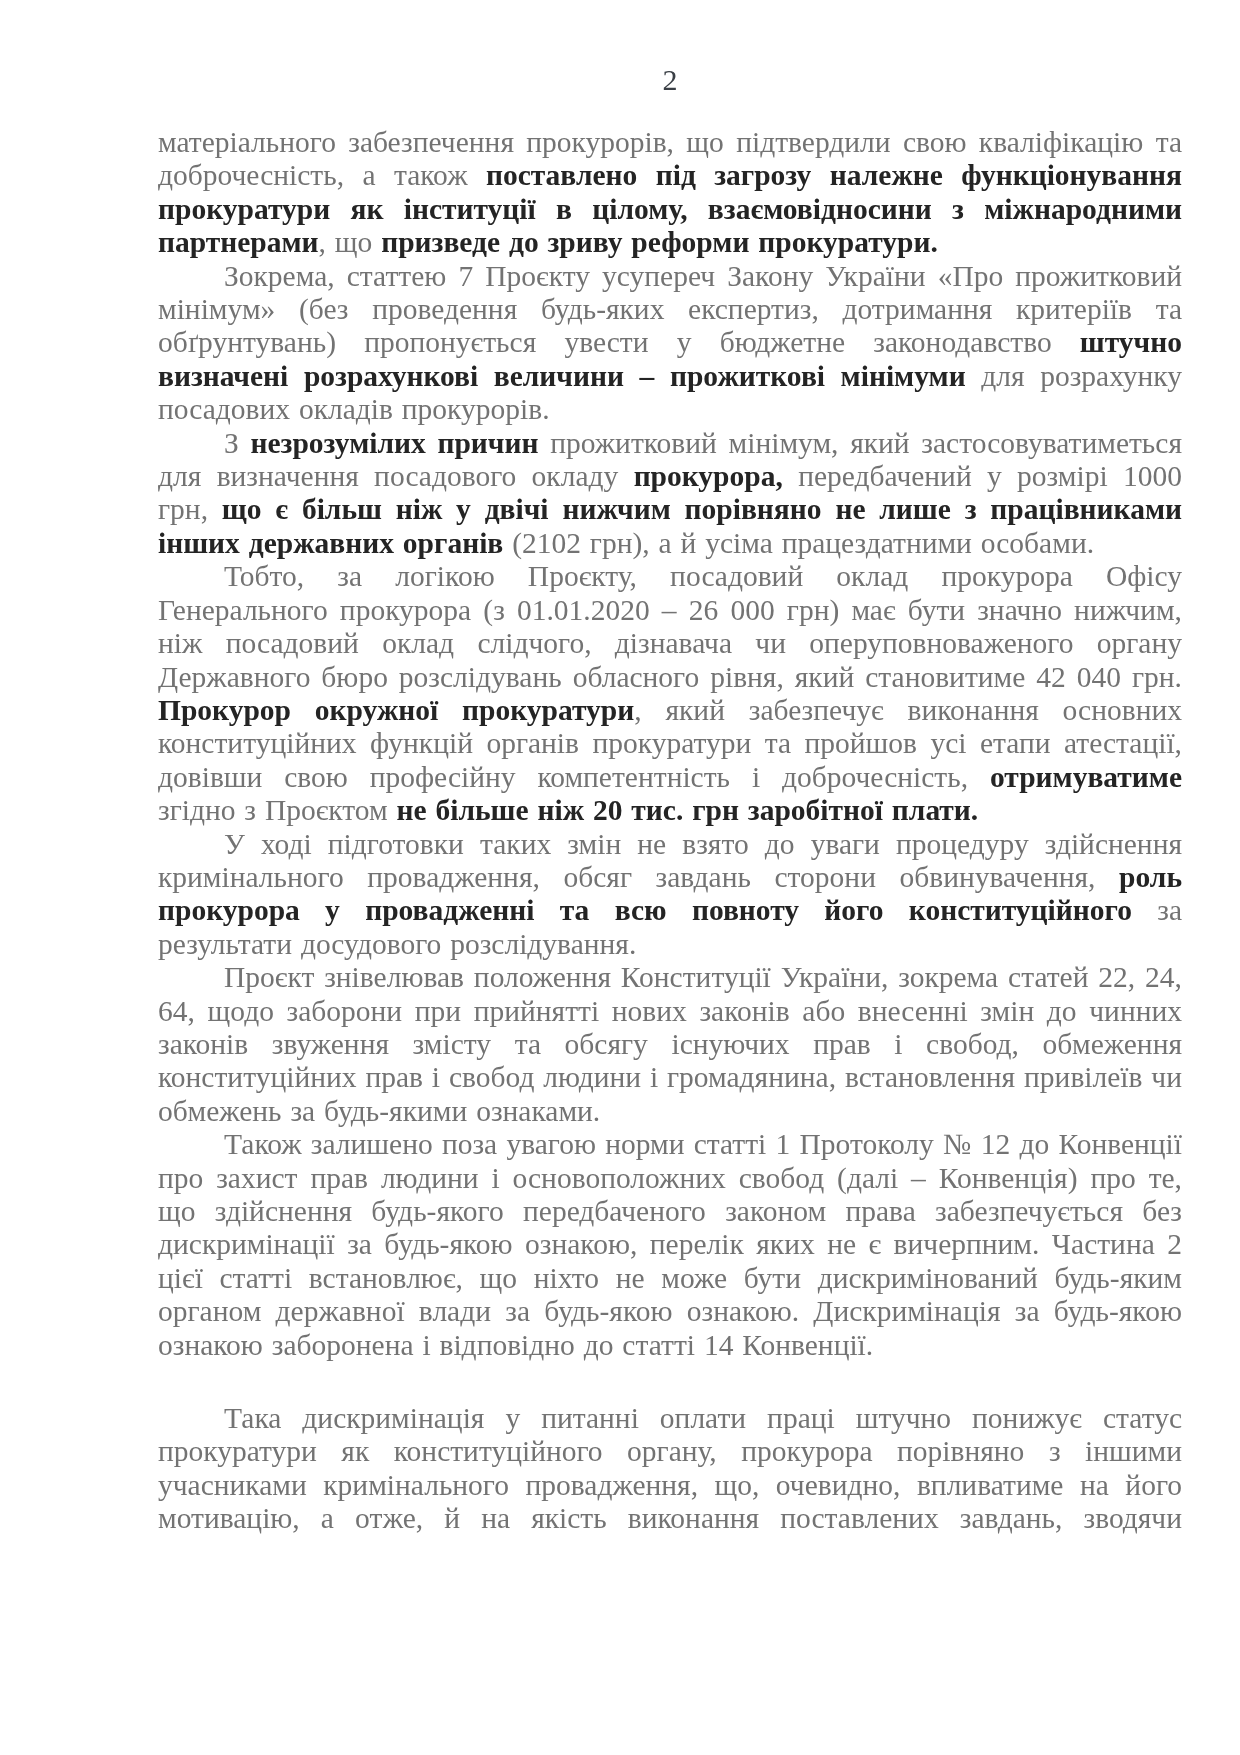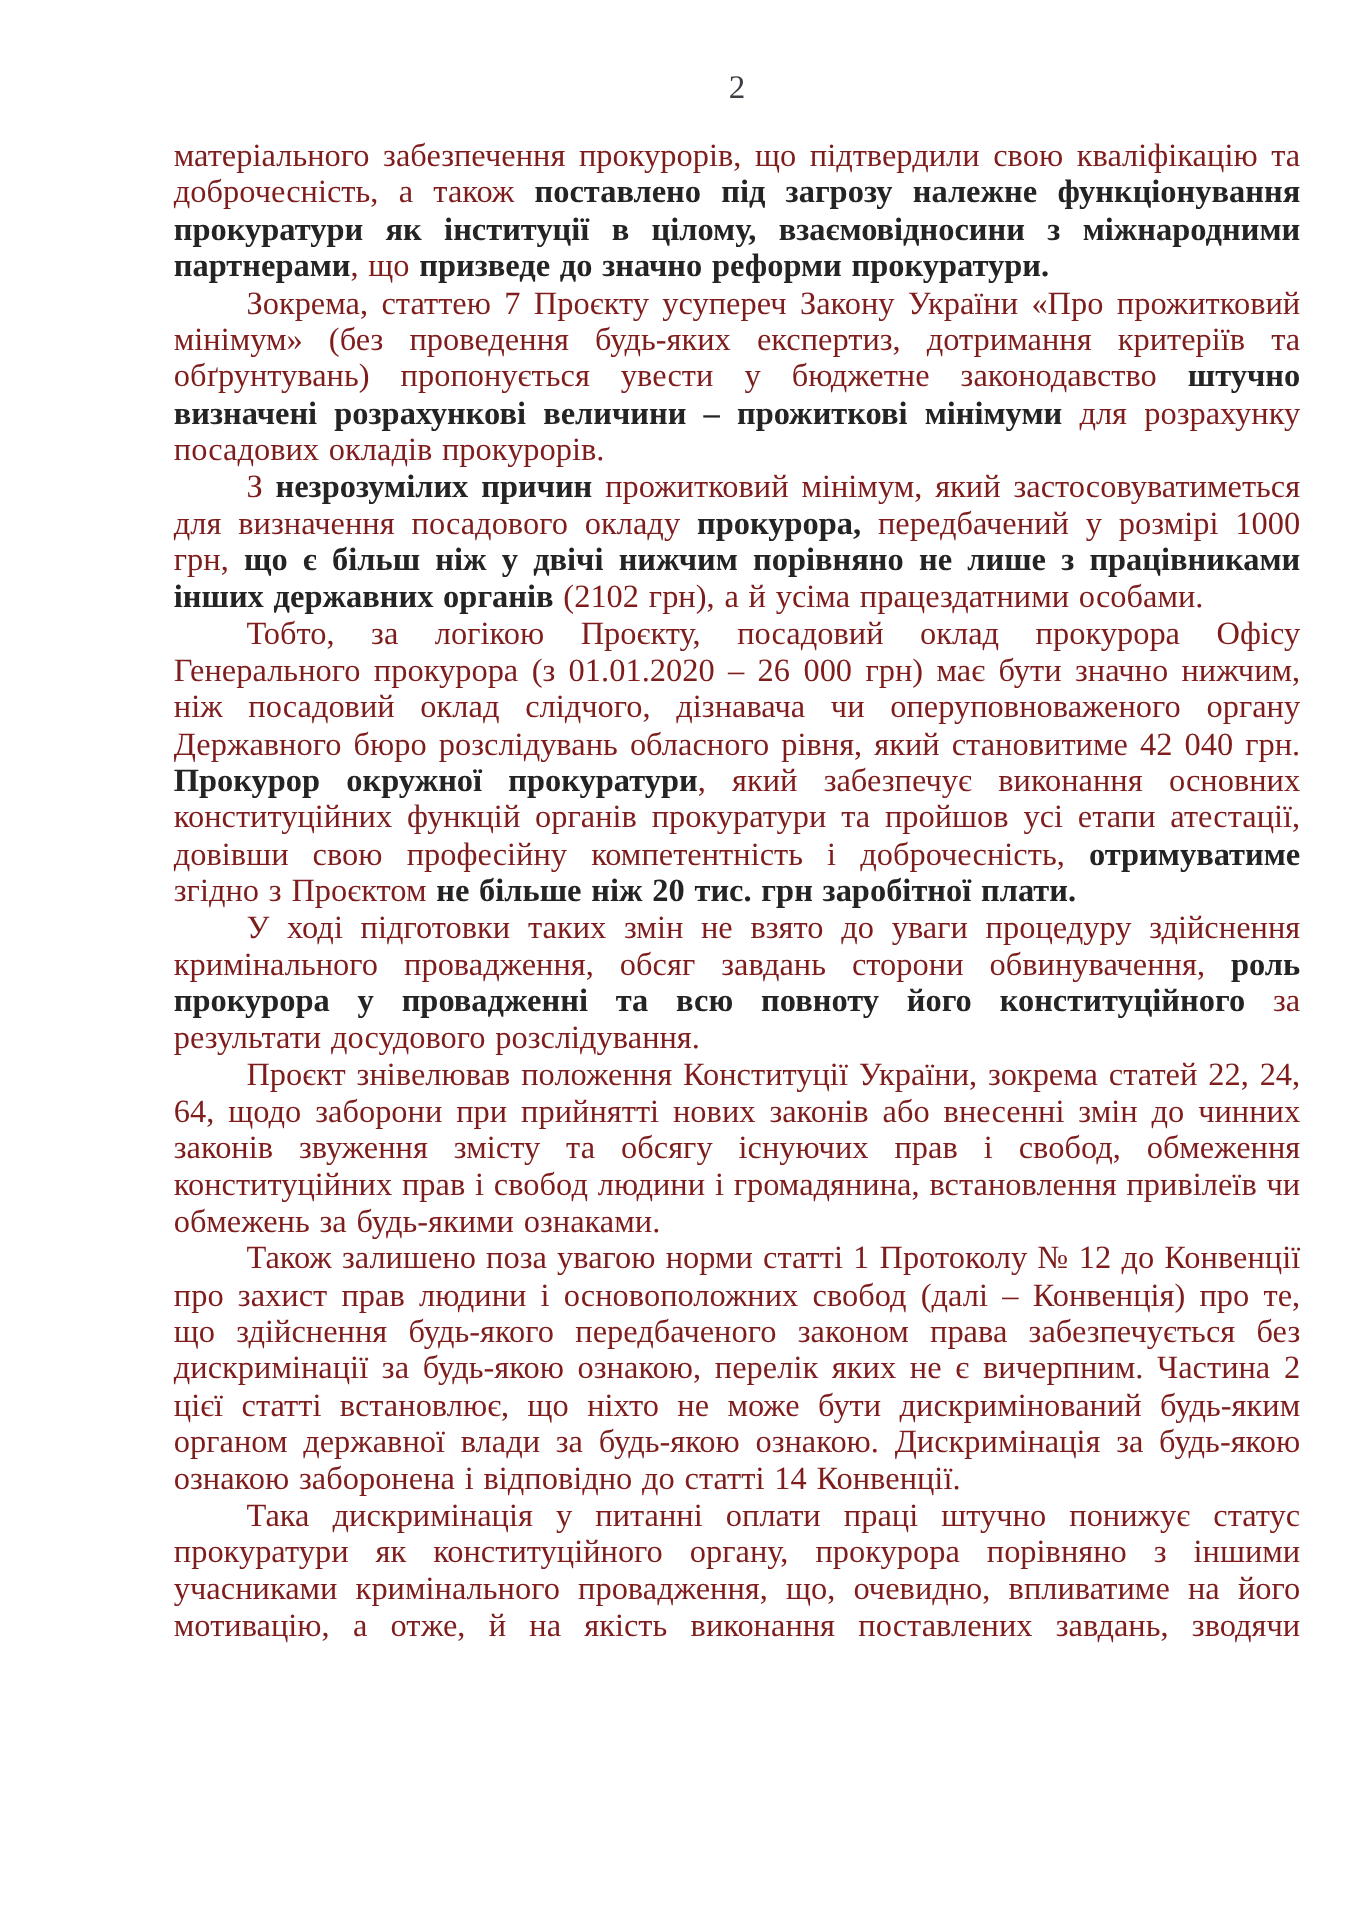--- a/index.html
+++ b/index.html
@@ -33,31 +33,31 @@
     width: 1024px;
   }
   .para {
     margin: 0;
     font-size: 29.5px;
     line-height: 33.4px;
     text-align: justify;
     word-spacing: 1.5px;
   }
   .para.indent { text-indent: 66px; }
-  .para.cont { text-align-last: justify; }
-  .run { color: #7f1d1d; }
+  .para.cont { text-align-last: justify; margin-top: 40px; }
+  .run { color: #737373; }
   .run.bold { font-weight: 700; color: #242424; }
 </style>
 </head>
 <body>
 
 <div class="page">
   <div class="page-number">2</div>
   <div class="content">
-      <p class="para"><span class="run">матеріального забезпечення прокурорів, що підтвердили свою кваліфікацію та доброчесність, а також </span><span class="run bold">поставлено під загрозу належне функціонування прокуратури як інституції в цілому, взаємовідносини з міжнародними партнерами</span><span class="run">, що </span><span class="run bold">призведе до значно реформи прокуратури.</span></p>
+      <p class="para"><span class="run">матеріального забезпечення прокурорів, що підтвердили свою кваліфікацію та доброчесність, а також </span><span class="run bold">поставлено під загрозу належне функціонування прокуратури як інституції в цілому, взаємовідносини з міжнародними партнерами</span><span class="run">, що </span><span class="run bold">призведе до зриву реформи прокуратури.</span></p>
       <p class="para indent"><span class="run">Зокрема, статтею 7 Проєкту усупереч Закону України «Про прожитковий мінімум» (без проведення будь-яких експертиз, дотримання критеріїв та обґрунтувань) пропонується увести у бюджетне законодавство </span><span class="run bold">штучно визначені розрахункові величини – прожиткові мінімуми</span><span class="run"> для розрахунку посадових окладів прокурорів.</span></p>
       <p class="para indent"><span class="run">З </span><span class="run bold">незрозумілих причин</span><span class="run"> прожитковий мінімум, який застосовуватиметься для визначення посадового окладу </span><span class="run bold">прокурора,</span><span class="run"> передбачений у розмірі 1000 грн, </span><span class="run bold">що є більш ніж у двічі нижчим порівняно не лише з працівниками інших державних органів</span><span class="run"> (2102 грн), а й усіма працездатними особами.</span></p>
       <p class="para indent"><span class="run">Тобто, за логікою Проєкту, посадовий оклад прокурора Офісу Генерального прокурора (з 01.01.2020 – 26 000 грн) має бути значно нижчим, ніж посадовий оклад слідчого, дізнавача чи оперуповноваженого органу Державного бюро розслідувань обласного рівня, який становитиме 42 040 грн. </span><span class="run bold">Прокурор окружної прокуратури</span><span class="run">, який забезпечує виконання основних конституційних функцій органів прокуратури та пройшов усі етапи атестації, довівши свою професійну компетентність і доброчесність, </span><span class="run bold">отримуватиме</span><span class="run"> згідно з Проєктом </span><span class="run bold">не більше ніж 20 тис. грн заробітної плати.</span></p>
       <p class="para indent"><span class="run">У ході підготовки таких змін не взято до уваги процедуру здійснення кримінального провадження, обсяг завдань сторони обвинувачення, </span><span class="run bold">роль прокурора у провадженні та всю повноту його конституційного</span><span class="run"> за результати досудового розслідування.</span></p>
       <p class="para indent"><span class="run">Проєкт знівелював положення Конституції України, зокрема статей 22, 24, 64, щодо заборони при прийнятті нових законів або внесенні змін до чинних законів звуження змісту та обсягу існуючих прав і свобод, обмеження конституційних прав і свобод людини і громадянина, встановлення привілеїв чи обмежень за будь-якими ознаками.</span></p>
       <p class="para indent"><span class="run">Також залишено поза увагою норми статті 1 Протоколу № 12 до Конвенції про захист прав людини і основоположних свобод (далі – Конвенція) про те, що здійснення будь-якого передбаченого законом права забезпечується без дискримінації за будь-якою ознакою, перелік яких не є вичерпним. Частина 2 цієї статті встановлює, що ніхто не може бути дискримінований будь-яким органом державної влади за будь-якою ознакою. Дискримінація за будь-якою ознакою заборонена і відповідно до статті 14 Конвенції.</span></p>
       <p class="para indent cont"><span class="run">Така дискримінація у питанні оплати праці штучно понижує статус прокуратури як конституційного органу, прокурора порівняно з іншими учасниками кримінального провадження, що, очевидно, впливатиме на його мотивацію, а отже, й на якість виконання поставлених завдань, зводячи</span></p>
     </div>
 </div>
 

